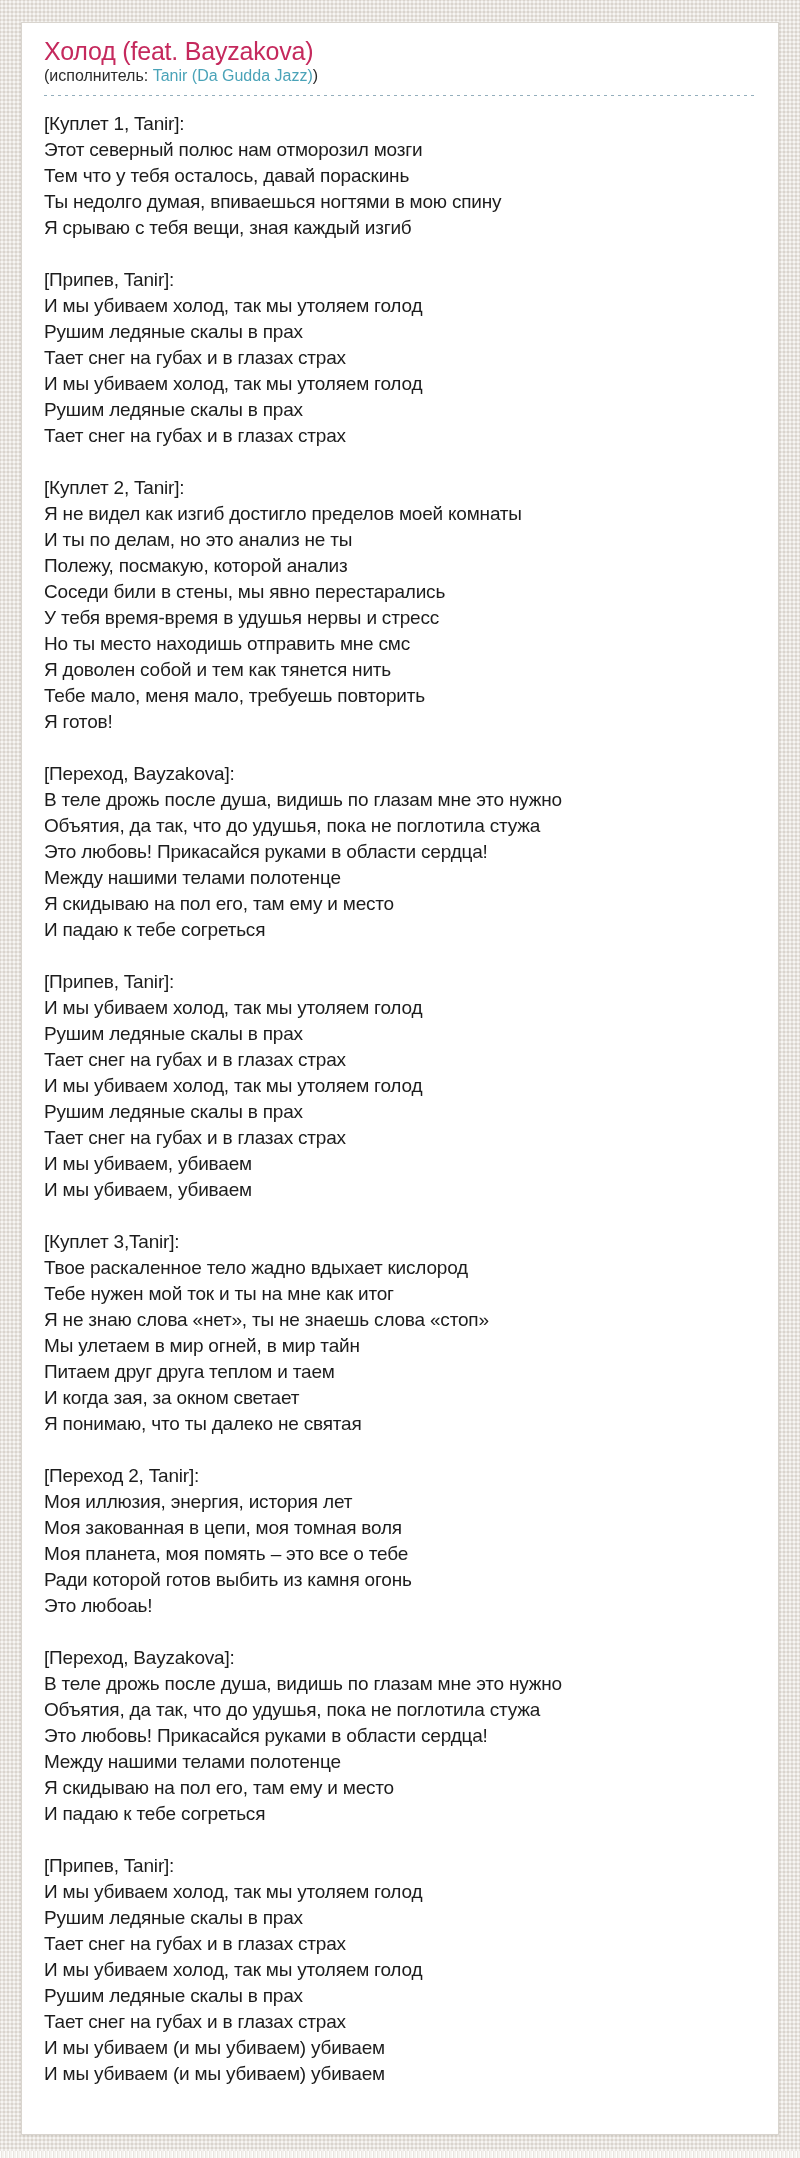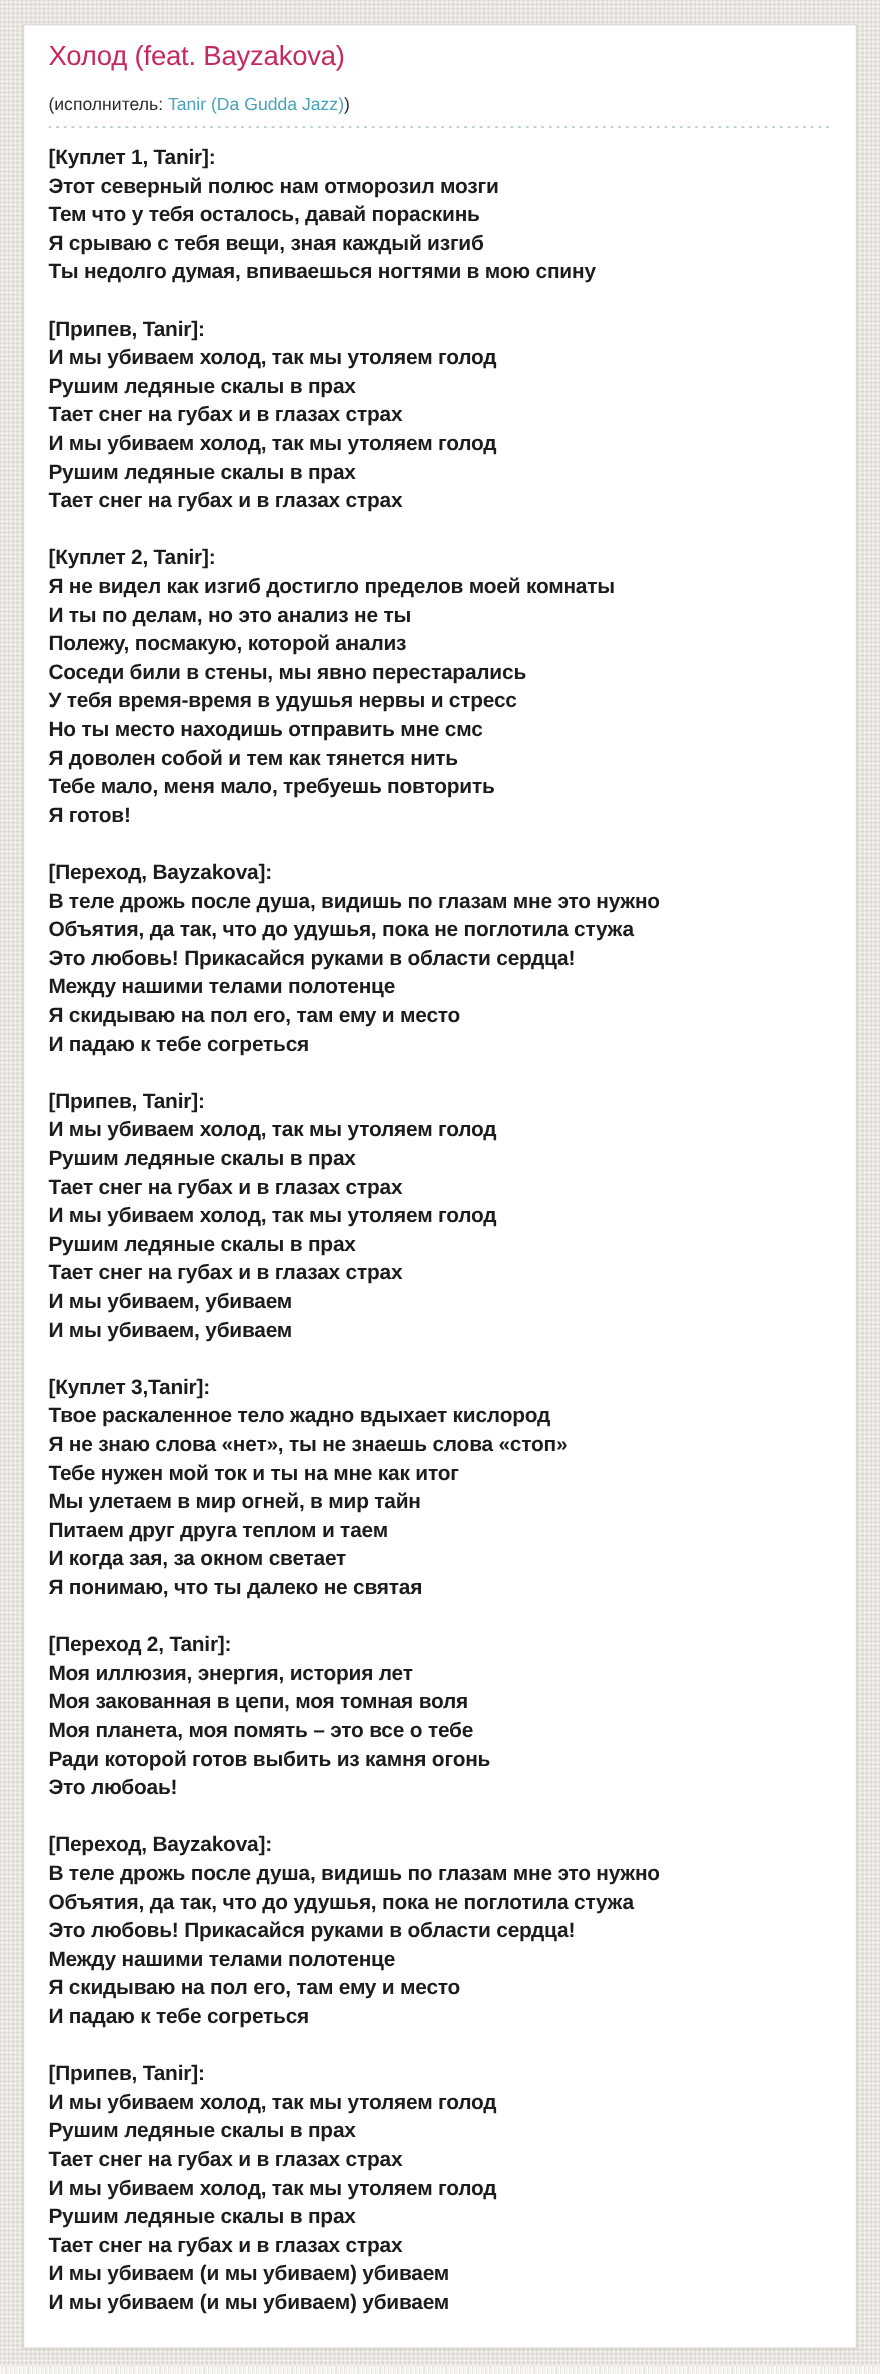--- a/index.html
+++ b/index.html
@@ -38,21 +38,21 @@
   }
   .title {
     margin: 0;
     font-size: 25px;
     font-weight: normal;
     line-height: 30px;
     color: #c5295d;
     letter-spacing: -0.2px;
   }
   .artist {
-    margin-top: 20px;
+    margin-top: 0;
     font-size: 16px;
     line-height: 20px;
     color: #2b2b2b;
   }
   .artist-link {
     color: #4aa3b8;
     text-decoration: none;
     cursor: pointer;
   }
   .divider {
@@ -65,21 +65,20 @@
   }
   .lyrics {
     margin-top: 15px;
     font-size: 19px;
     line-height: 26px;
     color: #1c1c1c;
     letter-spacing: -0.2px;
   }
   .stanza {
     margin: 0 0 26px 0;
-    font-weight: bold;
   }
   .stanza:last-child {
     margin-bottom: 0;
   }
   .line {
     height: 26px;
     white-space: pre;
   }
   .bottom-strip {
     position: absolute;
@@ -97,22 +96,22 @@
 <div class="page">
   <div class="card">
     <h1 class="title" style="color: rgb(197, 41, 93);">Холод (feat. Bayzakova)</h1>
     <div class="artist"><span>(исполнитель: </span><a class="artist-link" href="#" style="color: rgb(74, 163, 184);">Tanir (Da Gudda Jazz)</a><span>)</span></div>
     <div class="divider"></div>
     <div class="lyrics" id="lyrics">
         <div class="stanza">
           <div class="line">[Куплет 1, Tanir]:</div>
           <div class="line">Этот северный полюс нам отморозил мозги</div>
           <div class="line">Тем что у тебя осталось, давай пораскинь</div>
+          <div class="line">Ты недолго думая, впиваешься ногтями в мою спину</div>
           <div class="line">Я срываю с тебя вещи, зная каждый изгиб</div>
-          <div class="line">Ты недолго думая, впиваешься ногтями в мою спину</div>
         </div>
         <div class="stanza">
           <div class="line">[Припев, Tanir]:</div>
           <div class="line">И мы убиваем холод, так мы утоляем голод</div>
           <div class="line">Рушим ледяные скалы в прах</div>
           <div class="line">Тает снег на губах и в глазах страх</div>
           <div class="line">И мы убиваем холод, так мы утоляем голод</div>
           <div class="line">Рушим ледяные скалы в прах</div>
           <div class="line">Тает снег на губах и в глазах страх</div>
         </div>
@@ -144,22 +143,22 @@
           <div class="line">Тает снег на губах и в глазах страх</div>
           <div class="line">И мы убиваем холод, так мы утоляем голод</div>
           <div class="line">Рушим ледяные скалы в прах</div>
           <div class="line">Тает снег на губах и в глазах страх</div>
           <div class="line">И мы убиваем, убиваем</div>
           <div class="line">И мы убиваем, убиваем</div>
         </div>
         <div class="stanza">
           <div class="line">[Куплет 3,Tanir]:</div>
           <div class="line">Твое раскаленное тело жадно вдыхает кислород</div>
+          <div class="line">Тебе нужен мой ток и ты на мне как итог</div>
           <div class="line">Я не знаю слова «нет», ты не знаешь слова «стоп»</div>
-          <div class="line">Тебе нужен мой ток и ты на мне как итог</div>
           <div class="line">Мы улетаем в мир огней, в мир тайн</div>
           <div class="line">Питаем друг друга теплом и таем</div>
           <div class="line">И когда зая, за окном светает</div>
           <div class="line">Я понимаю, что ты далеко не святая</div>
         </div>
         <div class="stanza">
           <div class="line">[Переход 2, Tanir]:</div>
           <div class="line">Моя иллюзия, энергия, история лет</div>
           <div class="line">Моя закованная в цепи, моя томная воля</div>
           <div class="line">Моя планета, моя помять – это все о тебе</div>

